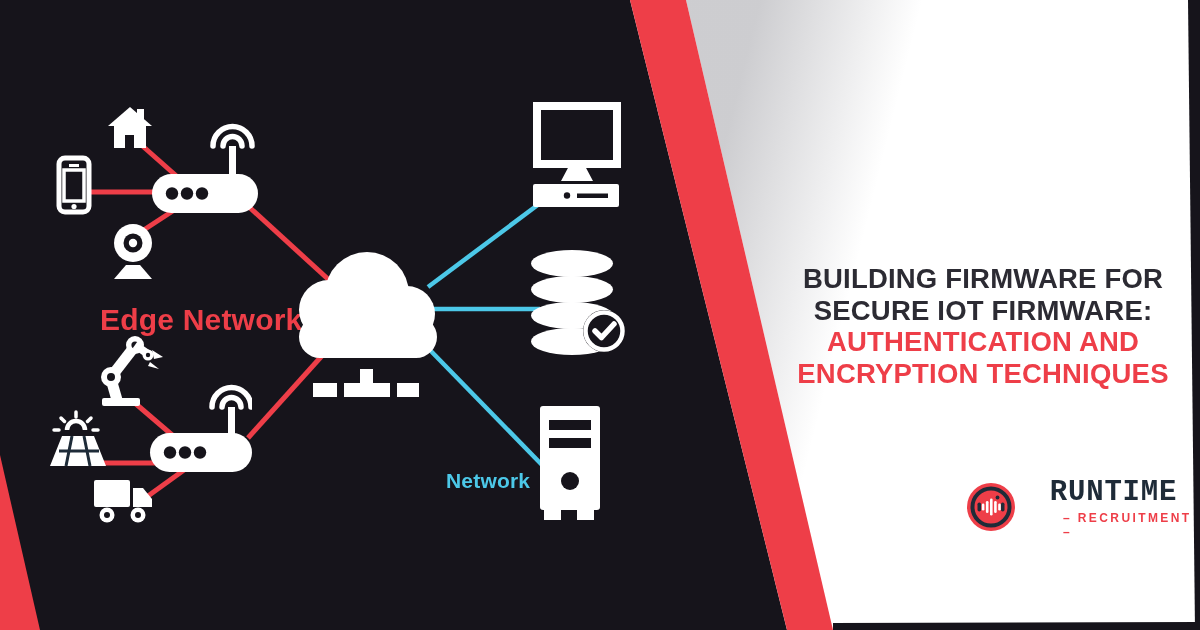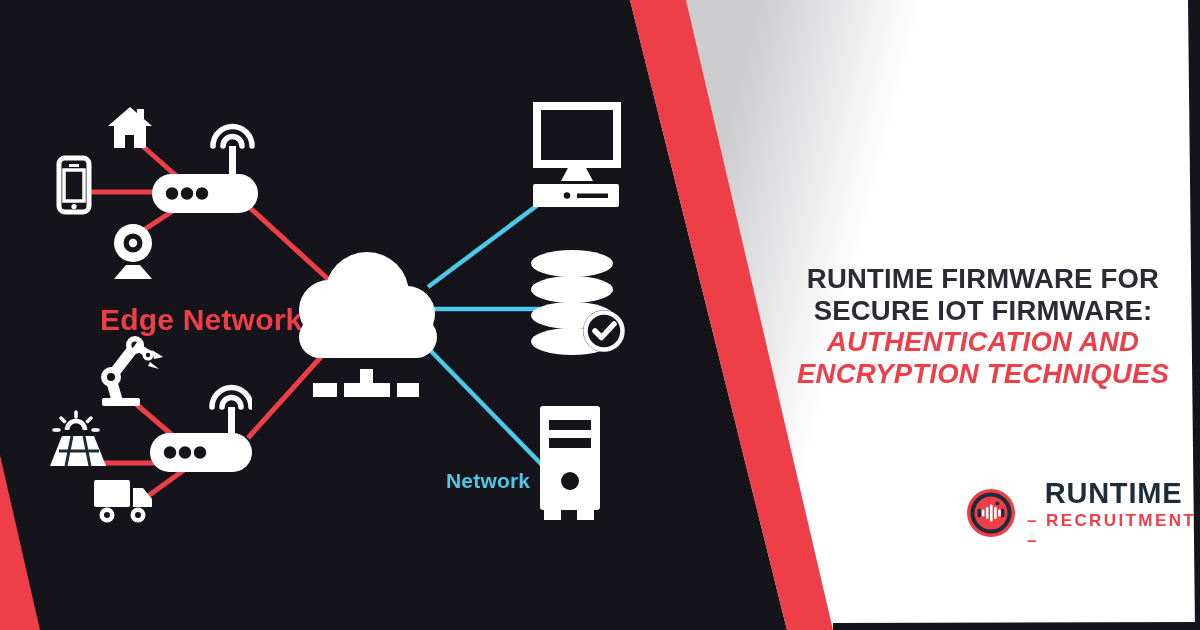--- a/index.html
+++ b/index.html
@@ -34,26 +34,26 @@
   .fn{fill:var(--logo-navy,#1e2b38);}
   .sw{stroke:var(--panel-white,#fff);fill:none;}
   .sn{stroke:var(--logo-navy,#1e2b38);fill:none;}
   .label{position:absolute;font-weight:bold;white-space:nowrap;}
   .edge-label{left:100px;top:303px;font-size:30px;letter-spacing:.2px;color:var(--accent-red,#ee3e48);}
   .internet-label{left:446px;top:469px;font-size:21px;letter-spacing:.2px;color:var(--accent-cyan,#4cc8e8);}
   
   .headline{position:absolute;left:768px;top:263px;width:430px;text-align:center;}
   .hl{font-size:27.5px;line-height:31.5px;font-weight:bold;letter-spacing:.2px;}
   .hl.dark{color:var(--title-dark,#2c2b33);}
-  .hl.red{color:var(--accent-red,#ee3e48);font-style:italic;}
+  .hl.red{color:var(--accent-red,#ee3e48);}
   
   .logo{position:absolute;left:966px;top:478px;display:flex;align-items:center;gap:11px;}
   .logo-text{display:flex;flex-direction:column;align-items:center;}
-  .logo-brand{font-size:29px;font-weight:bold;letter-spacing:.8px;color:var(--logo-navy,#1e2b38);line-height:30px;}
-  .logo-tagline{font-size:17px;font-weight:bold;letter-spacing:2.4px;color:var(--accent-red,#ee3e48);margin-top:3px;}
+  .logo-brand{font-size:29px;font-weight:bold;letter-spacing:.8px;color:var(--logo-navy,#1e2b38);line-height:30px;font-family:Liberation Mono, monospace;}
+  .logo-tagline{font-size:12px;font-weight:bold;letter-spacing:2.4px;color:var(--accent-red,#ee3e48);margin-top:3px;margin-left:36px;}
 </style>
 </head>
 <body>
 
 <div id="canvas">
 
   <div class="dark-region"></div>
   <div class="white-shade"></div>
   <div class="red-stripe"></div>
   <div class="red-corner-left"></div>
@@ -223,21 +223,21 @@
       <rect class="fw" x="1" y="2" width="60" height="104" rx="3"></rect>
       <rect class="fd" x="10" y="16" width="42" height="10"></rect>
       <rect class="fd" x="10" y="34" width="42" height="10"></rect>
       <circle class="fd" cx="31" cy="77" r="9"></circle>
       <rect class="fw" x="5" y="106" width="17" height="10"></rect>
       <rect class="fw" x="38" y="106" width="17" height="10"></rect>
     </svg>
   </div>
 
   <div class="headline">
-    <div class="hl dark">RUNTIME FIRMWARE FOR</div>
+    <div class="hl dark">BUILDING FIRMWARE FOR</div>
     <div class="hl dark">SECURE IOT FIRMWARE:</div>
     <div class="hl red">AUTHENTICATION AND</div>
     <div class="hl red">ENCRYPTION TECHNIQUES</div>
   </div>
 
   <div class="logo">
     <span>
       <svg width="50" height="50" viewBox="0 0 50 50">
         <circle class="fr" cx="25" cy="25" r="24"></circle>
         <circle class="sn" cx="25" cy="25" r="18.5" stroke-width="4"></circle>

